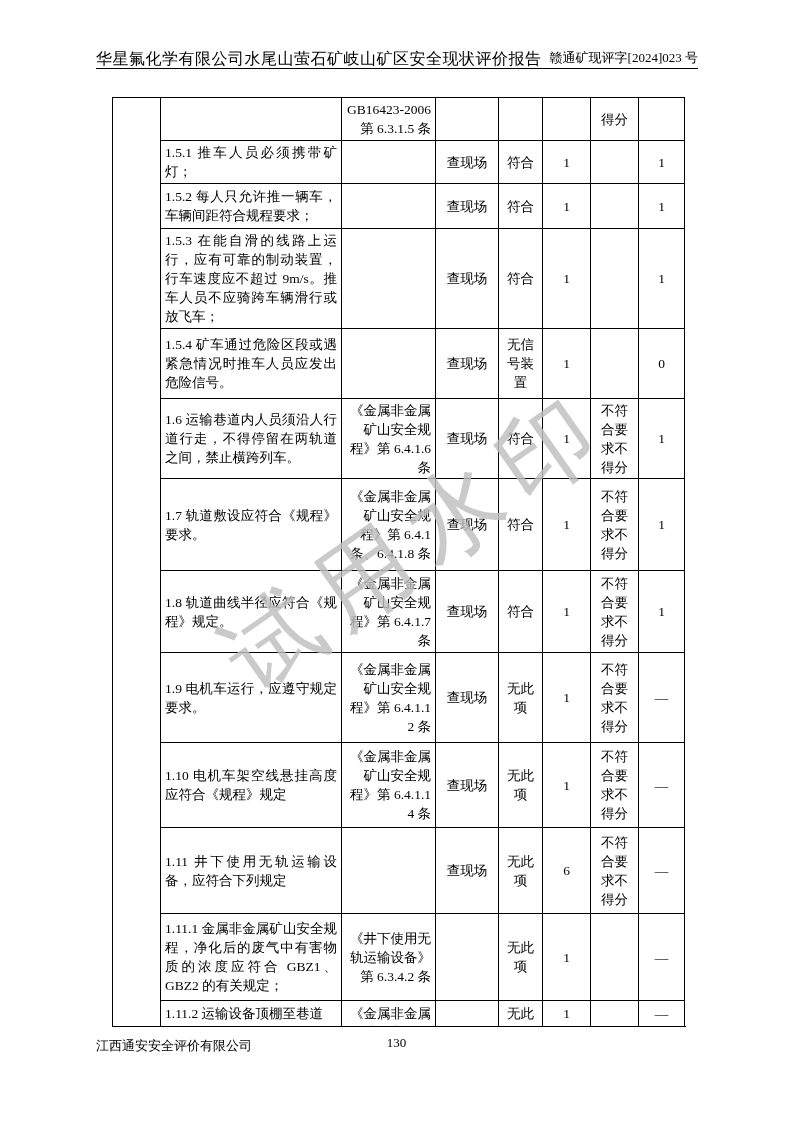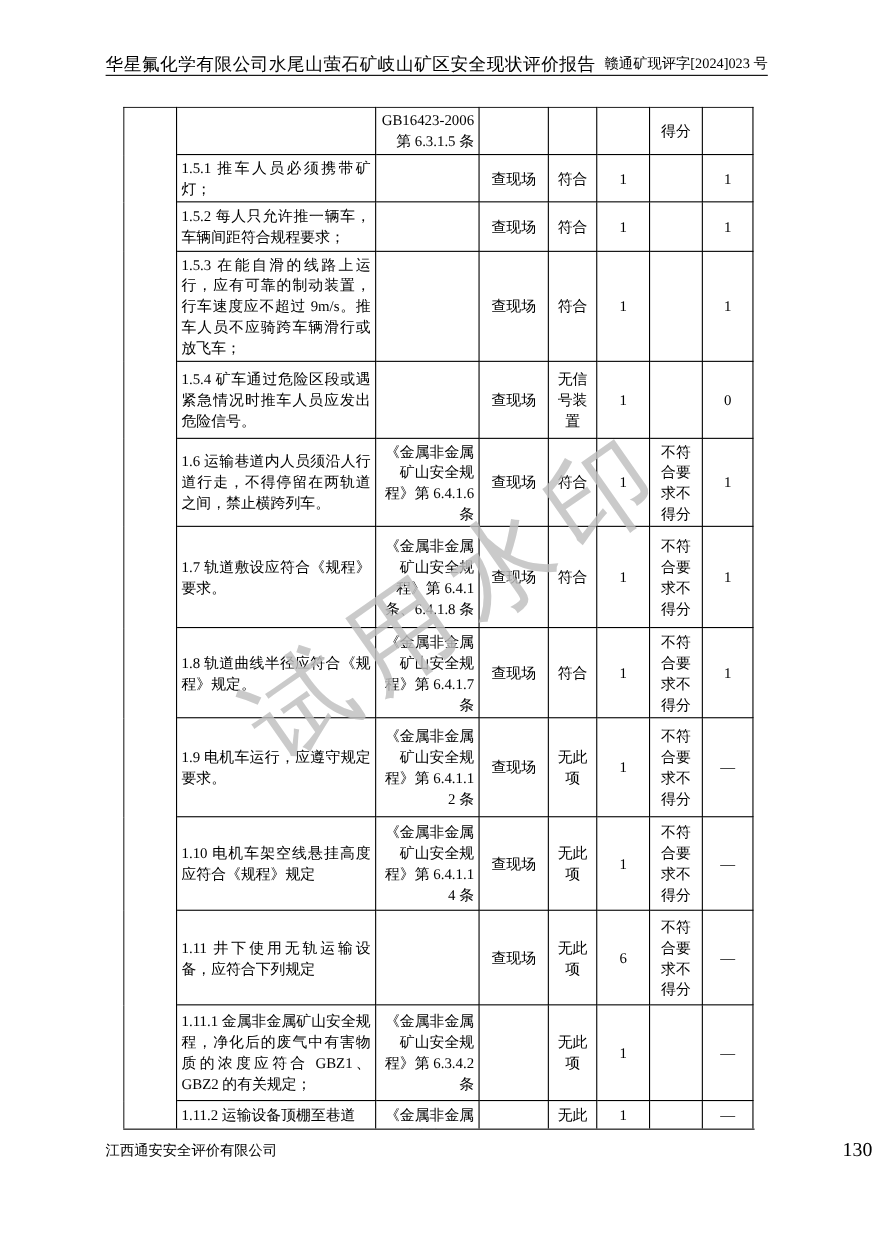--- a/index.html
+++ b/index.html
@@ -24,21 +24,21 @@
     position:absolute;left:96px;right:95px;top:68px;
     border-top:1.5px solid #000;height:0;
   }
   
   .footer-left{
     position:absolute;left:96px;top:1037px;
     font-size:13px;white-space:nowrap;
   }
   .footer-page{
     position:absolute;left:0;top:1035px;width:100%;
-    text-align:right;font-size:18px;
+    text-align:center;font-size:13px;
   }
   
   .table-clip{
     position:absolute;left:112px;top:97px;
     width:574px;height:929px;
     overflow:hidden;
     border-bottom:1px solid #000;
     z-index:1;
   }
   table.check{
@@ -210,21 +210,21 @@
       <td class="c-content">1.11 井下使用无轨运输设备，应符合下列规定</td>
       <td class="c-basis"></td>
       <td class="c-method">查现场</td>
       <td class="c-result">无此项</td>
       <td class="c-score">6</td>
       <td class="c-criteria">不符合要求不得分</td>
       <td class="c-got">—</td>
     </tr>
     <tr class="r11">
       <td class="c-content">1.11.1 金属非金属矿山安全规程，净化后的废气中有害物质的浓度应符合 GBZ1、GBZ2 的有关规定；</td>
-      <td class="c-basis">《金属非金属矿山安全规程》第 6.3.4.2 条</td>
+      <td class="c-basis">《井下使用无轨运输设备》第 6.3.4.2 条</td>
       <td class="c-method"></td>
       <td class="c-result">无此项</td>
       <td class="c-score">1</td>
       <td class="c-criteria"></td>
       <td class="c-got">—</td>
     </tr>
     <tr class="r12">
       <td class="c-content">1.11.2 运输设备顶棚至巷道</td>
       <td class="c-basis">《金属非金属矿山安全规程》</td>
       <td class="c-method"></td>

